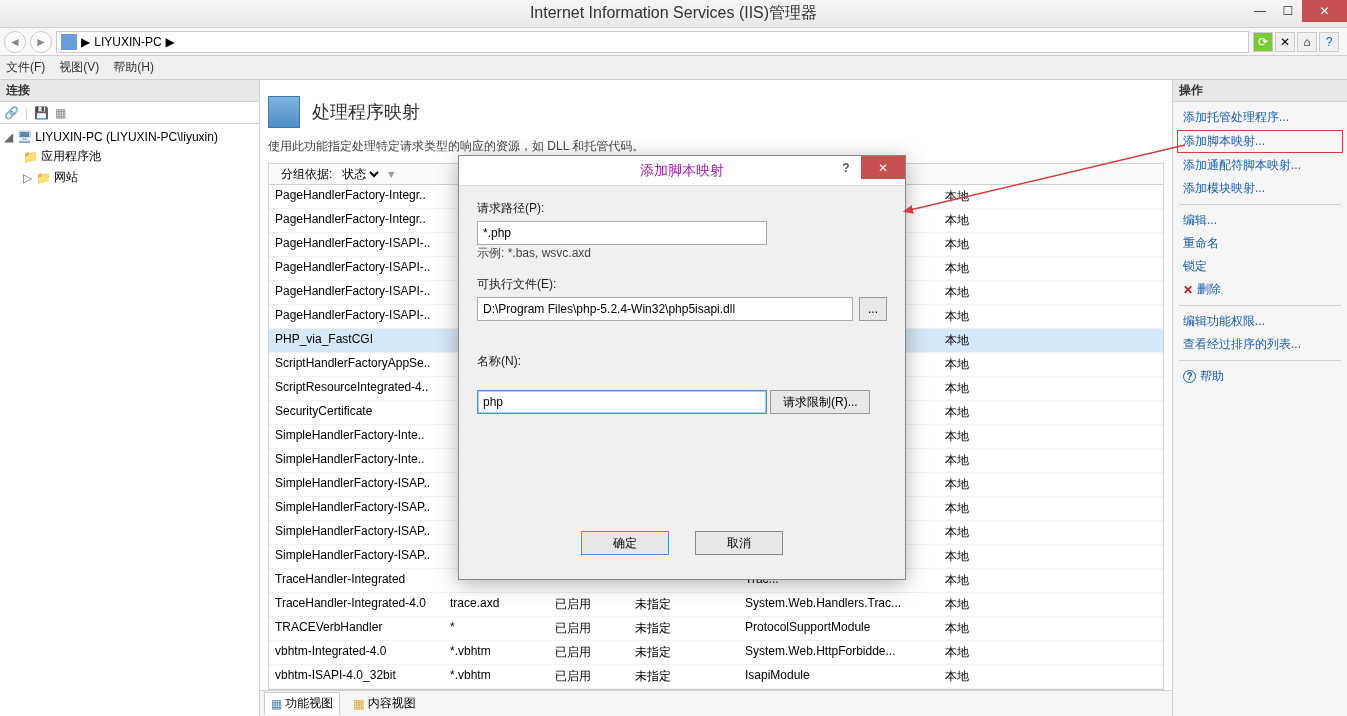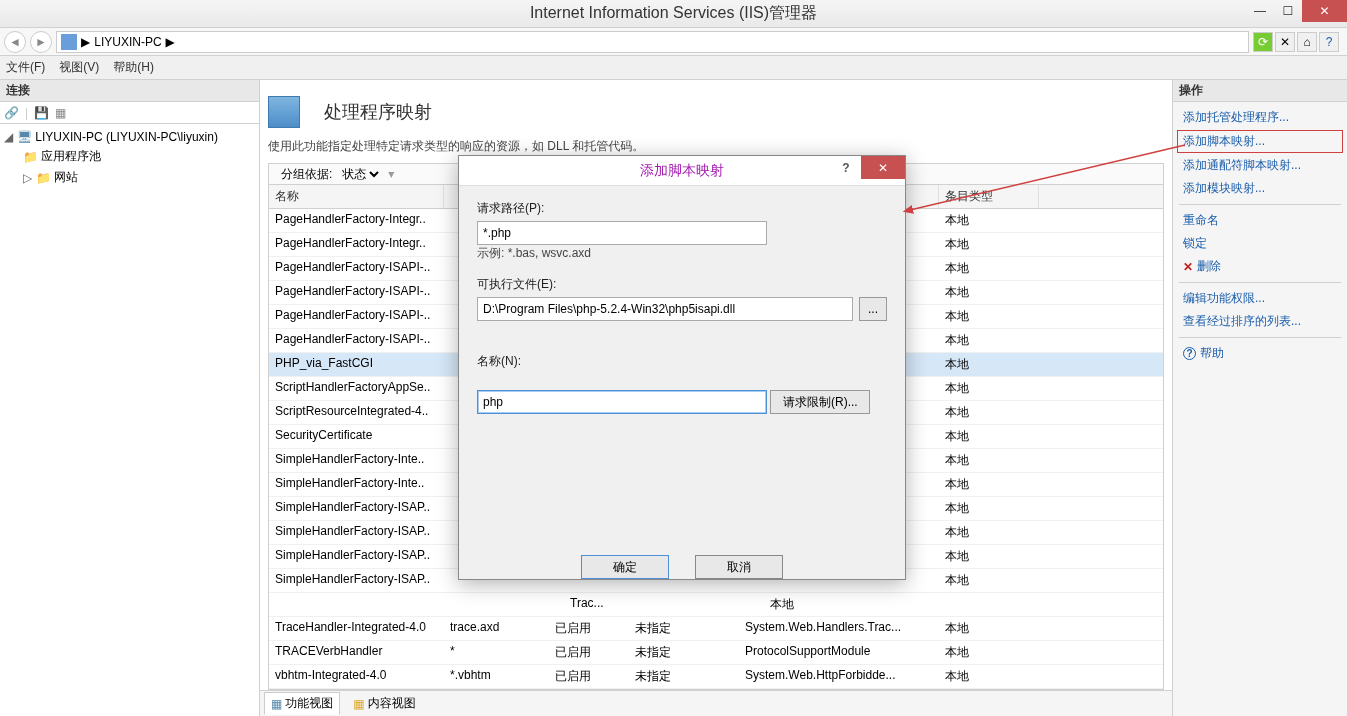--- a/index.html
+++ b/index.html
@@ -24,21 +24,21 @@
 
 .left-panel { width: 260px; border-right: 1px solid #d0d0d0; display: flex; flex-direction: column; }
 .panel-header { height: 22px; background: #e8e8e8; border-bottom: 1px solid #d0d0d0; padding: 0 6px; display: flex; align-items: center; font-weight: bold; color: #333; }
 .left-toolbar { height: 22px; border-bottom: 1px solid #d0d0d0; display: flex; align-items: center; padding: 0 4px; gap: 6px; }
 .tree { padding: 4px; }
 .tree-item { display: flex; align-items: center; gap: 3px; padding: 2px 0; }
 .tree-indent { width: 16px; display: inline-block; }
 .tree-toggle { width: 10px; color: #666; }
 
 .center-panel { flex: 1; display: flex; flex-direction: column; background: #fff; padding: 8px; overflow: hidden; }
-.center-header { display: flex; align-items: center; gap: 24px; padding: 8px 0 6px 0; }
+.center-header { display: flex; align-items: center; gap: 12px; padding: 8px 0 6px 0; }
 .center-icon { width: 32px; height: 32px; background: linear-gradient(#7fb5e0,#4d8ec9); border: 1px solid #3d7ab0; }
 .center-title { font-size: 18px; color: #333; }
 .center-desc { color: #444; padding: 4px 0 8px 0; }
 .group-row { display: flex; align-items: center; gap: 6px; border: 1px solid #d0d0d0; background: #fafafa; height: 22px; padding: 0 12px; margin-bottom: -1px;}
 .group-row select { border: none; background: transparent; height: 18px; }
 
 .table { border: 1px solid #d0d0d0; flex: 1; overflow: auto; position: relative; }
 .table-head { display: flex; background: #f5f5f5; border-bottom: 1px solid #d0d0d0; position: sticky; top: 0; }
 .th { padding: 3px 6px; border-right: 1px solid #e0e0e0; color: #333; overflow: hidden; white-space: nowrap; text-overflow: ellipsis; }
 .tbody-row { display: flex; border-bottom: 1px solid #f0f0f0; }
@@ -70,21 +70,21 @@
 .dialog-help { width: 30px; height: 23px; display: flex; align-items: center; justify-content: center; color: #555; font-weight: bold; }
 .dialog-close { width: 44px; height: 23px; background: #c75050; color: #fff; display: flex; align-items: center; justify-content: center; }
 .dialog-body { padding: 14px 18px; flex: 1; }
 .form-label { color: #222; margin-bottom: 4px; display: block; }
 .form-input { width: 290px; height: 24px; border: 1px solid #aaa; padding: 0 5px; background: #fff; }
 .form-input.focus { border: 1px solid #4d90d9; box-shadow: 0 0 0 1px #a8ccf0 inset; }
 .form-hint { color: #444; margin-bottom: 14px; }
 .form-row { display: flex; gap: 6px; align-items: center; margin-bottom: 14px; }
 .browse-btn { width: 32px; height: 24px; border: 1px solid #999; background: #e8e8e8; }
 .req-btn { width: 100px; height: 24px; border: 1px solid #999; background: #e8e8e8; margin-top: 16px; }
-.dialog-footer { height: 48px; display: flex; align-items: flex-end; justify-content: center; gap: 26px; }
+.dialog-footer { height: 48px; display: flex; align-items: flex-start; justify-content: center; gap: 26px; }
 .dlg-btn { width: 88px; height: 24px; border: 1px solid #888; background: #e8e8e8; }
 .dlg-btn.primary { border: 1px solid #4d90d9; }
 
 .arrow-line { position: absolute; pointer-events: none; }
 </style>
 </head>
 <body>
 
 <div class="titlebar">
   <span class="titlebar-title">Internet Information Services (IIS)管理器</span>
@@ -154,28 +154,20 @@
       <div class="center-title">处理程序映射</div>
     </div>
     <div class="center-desc">使用此功能指定处理特定请求类型的响应的资源，如 DLL 和托管代码。</div>
     <div class="group-row">
       <span>分组依据:</span>
       <select><option>状态</option></select>
       <span style="color:#999;">▾</span>
       <span style="flex:1"></span>
     </div>
     <div class="table">
-      <div class="table-head">
-        <div class="th col-name">名称</div>
-        <div class="th col-path"></div>
-        <div class="th col-state"></div>
-        <div class="th col-ptype"></div>
-        <div class="th col-handler"></div>
-        <div class="th col-etype">条目类型</div>
-      </div>
       <div id="table-body">
           <div class="tbody-row">
             <div class="td col-name">PageHandlerFactory-Integr..</div>
             <div class="td col-path"></div>
             <div class="td col-state"></div>
             <div class="td col-ptype"></div>
             <div class="td col-handler">...ndl...</div>
             <div class="td col-etype">本地</div>
           </div>
           <div class="tbody-row">
@@ -292,20 +284,21 @@
           </div>
           <div class="tbody-row">
             <div class="td col-name">SimpleHandlerFactory-ISAP..</div>
             <div class="td col-path"></div>
             <div class="td col-state"></div>
             <div class="td col-ptype"></div>
             <div class="td col-handler"></div>
             <div class="td col-etype">本地</div>
           </div>
           <div class="tbody-row">
+            <div class="td col-name">TraceHandler-Integrated</div>
             <div class="td col-path"></div>
             <div class="td col-state"></div>
             <div class="td col-ptype"></div>
             <div class="td col-handler">Trac...</div>
             <div class="td col-etype">本地</div>
           </div>
           <div class="tbody-row">
             <div class="td col-name">TraceHandler-Integrated-4.0</div>
             <div class="td col-path">trace.axd</div>
             <div class="td col-state">已启用</div>
@@ -361,20 +354,23 @@
           <span>添加脚本映射...</span>
         </div>
       <div class="action-link">
           <span>添加通配符脚本映射...</span>
         </div>
       <div class="action-link">
           <span>添加模块映射...</span>
         </div>
       <div class="action-sep"></div>
       <div class="action-link">
+          <span>编辑...</span>
+        </div>
+      <div class="action-link">
           <span>重命名</span>
         </div>
       <div class="action-link">
           <span>锁定</span>
         </div>
       <div class="action-link">
           <span class="del-icon">✕</span>
           <span>删除</span>
         </div>
       <div class="action-sep"></div>

